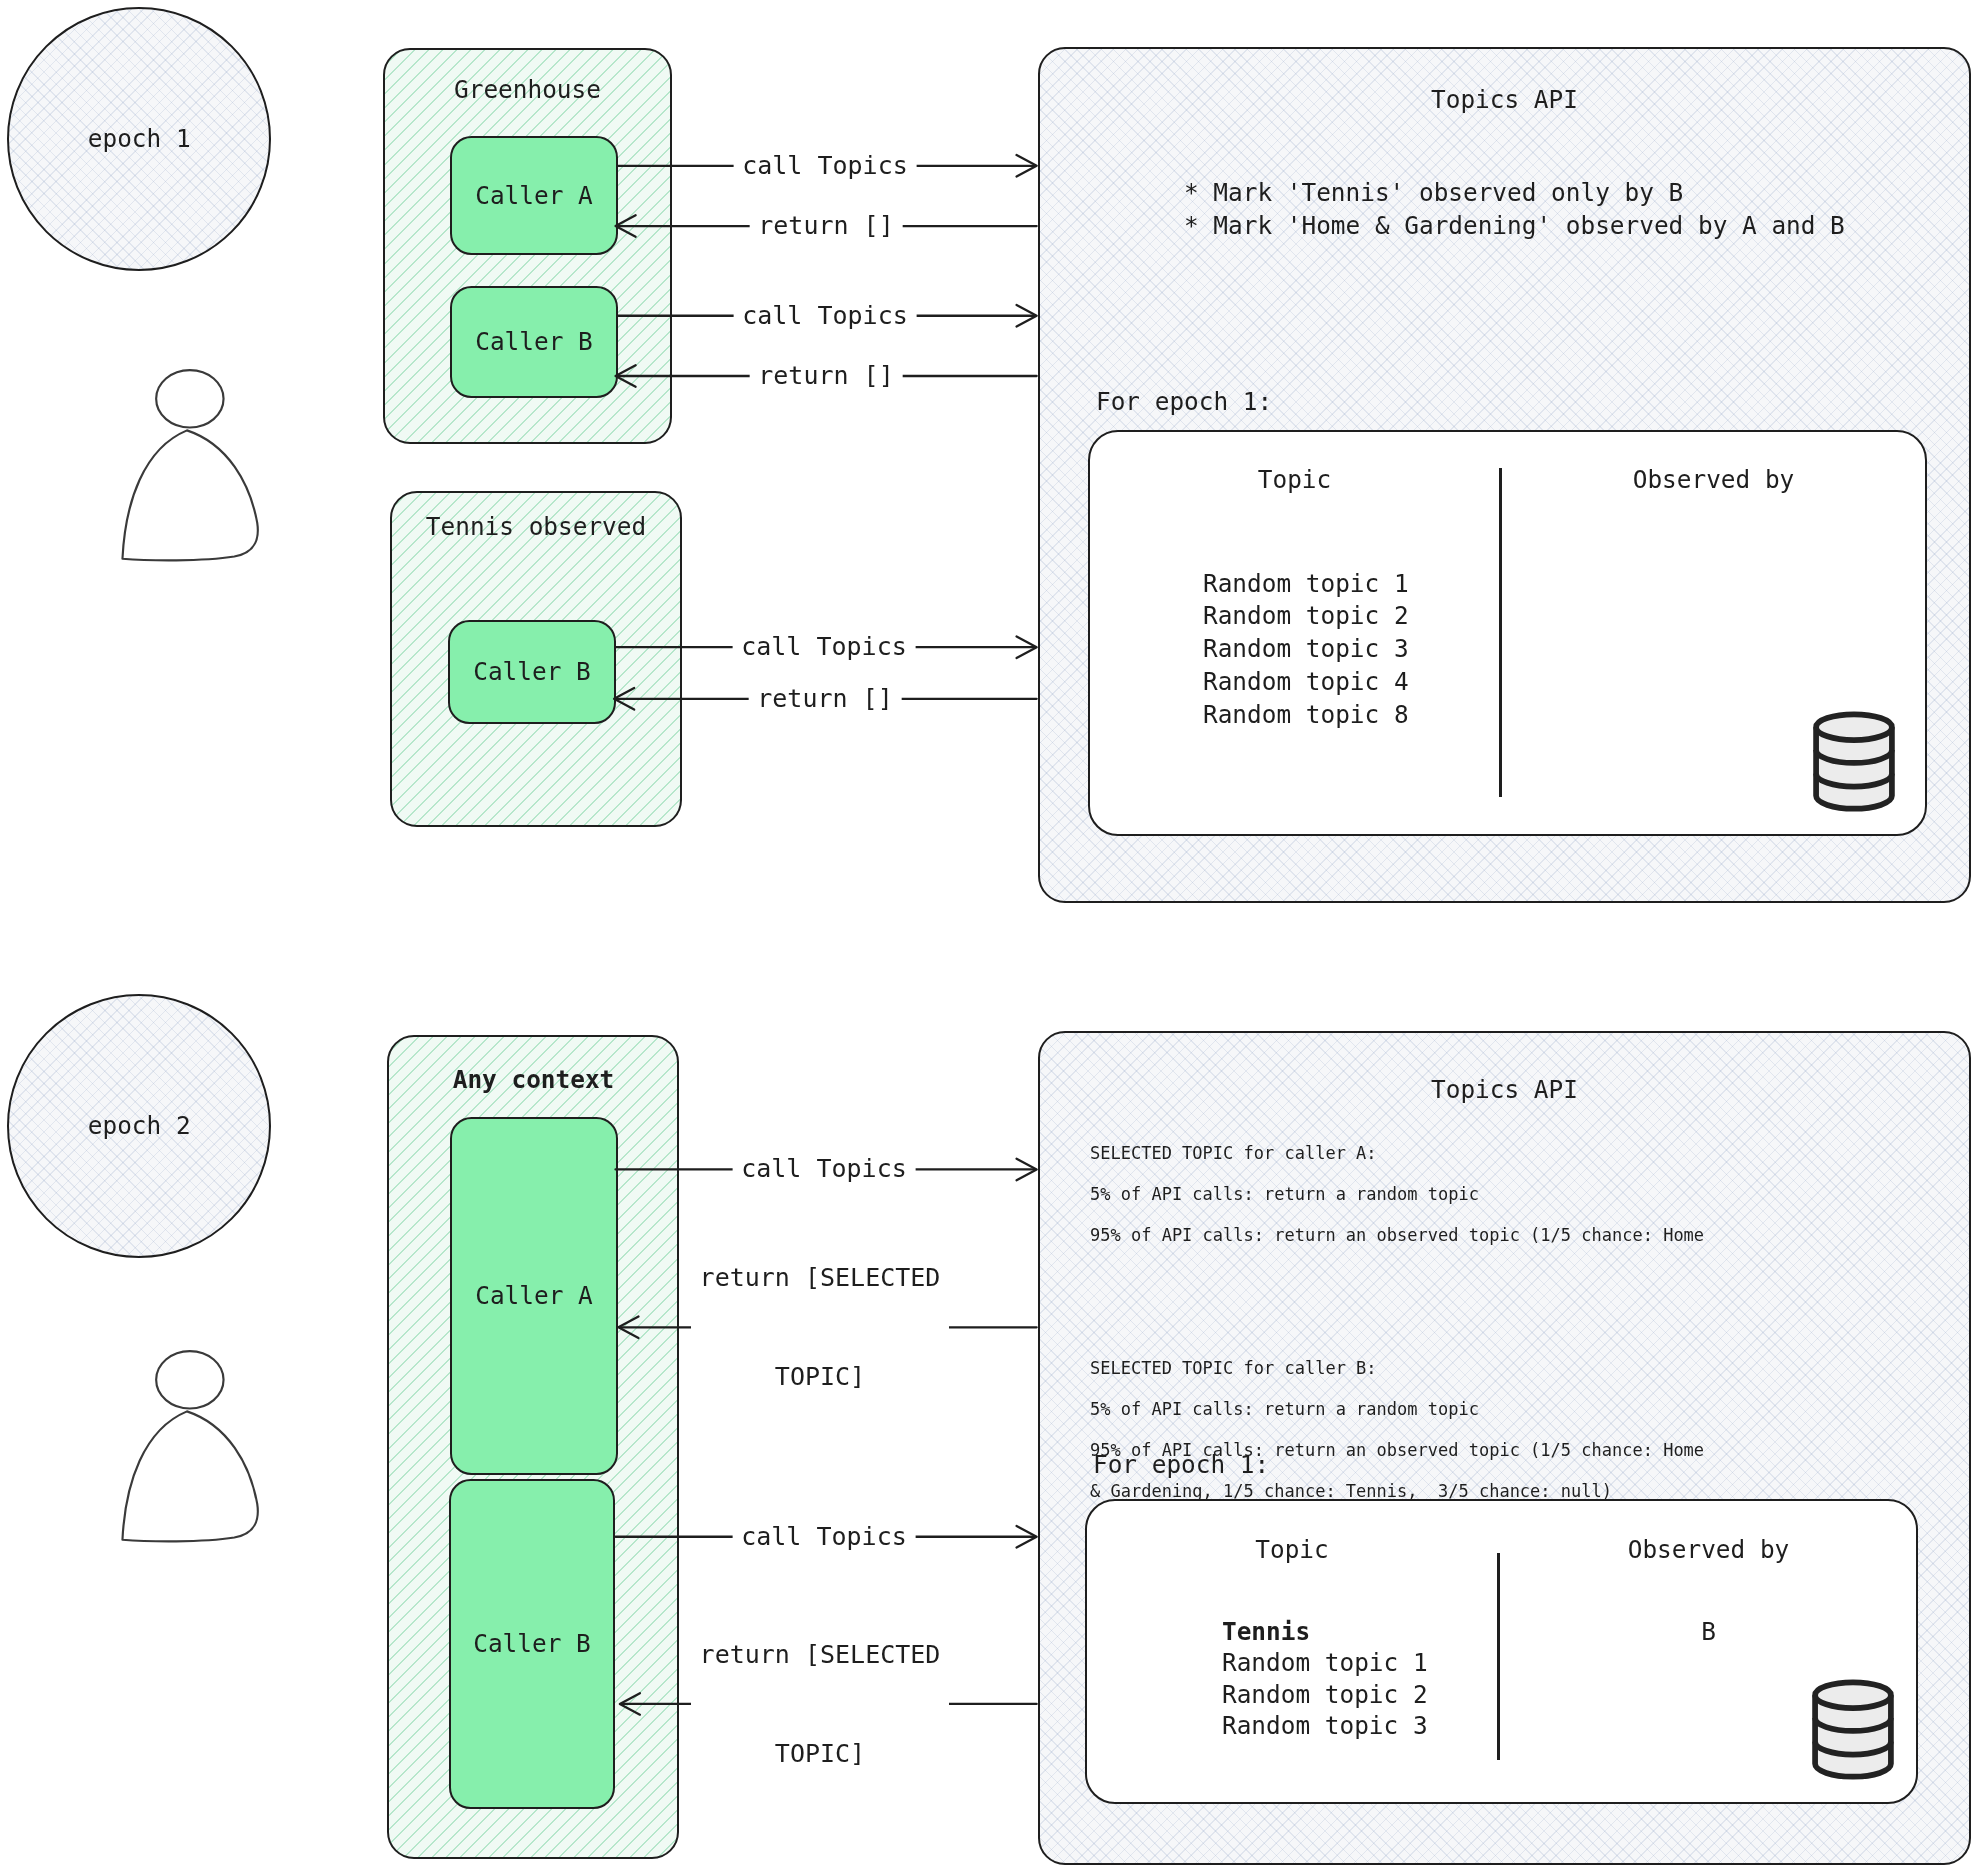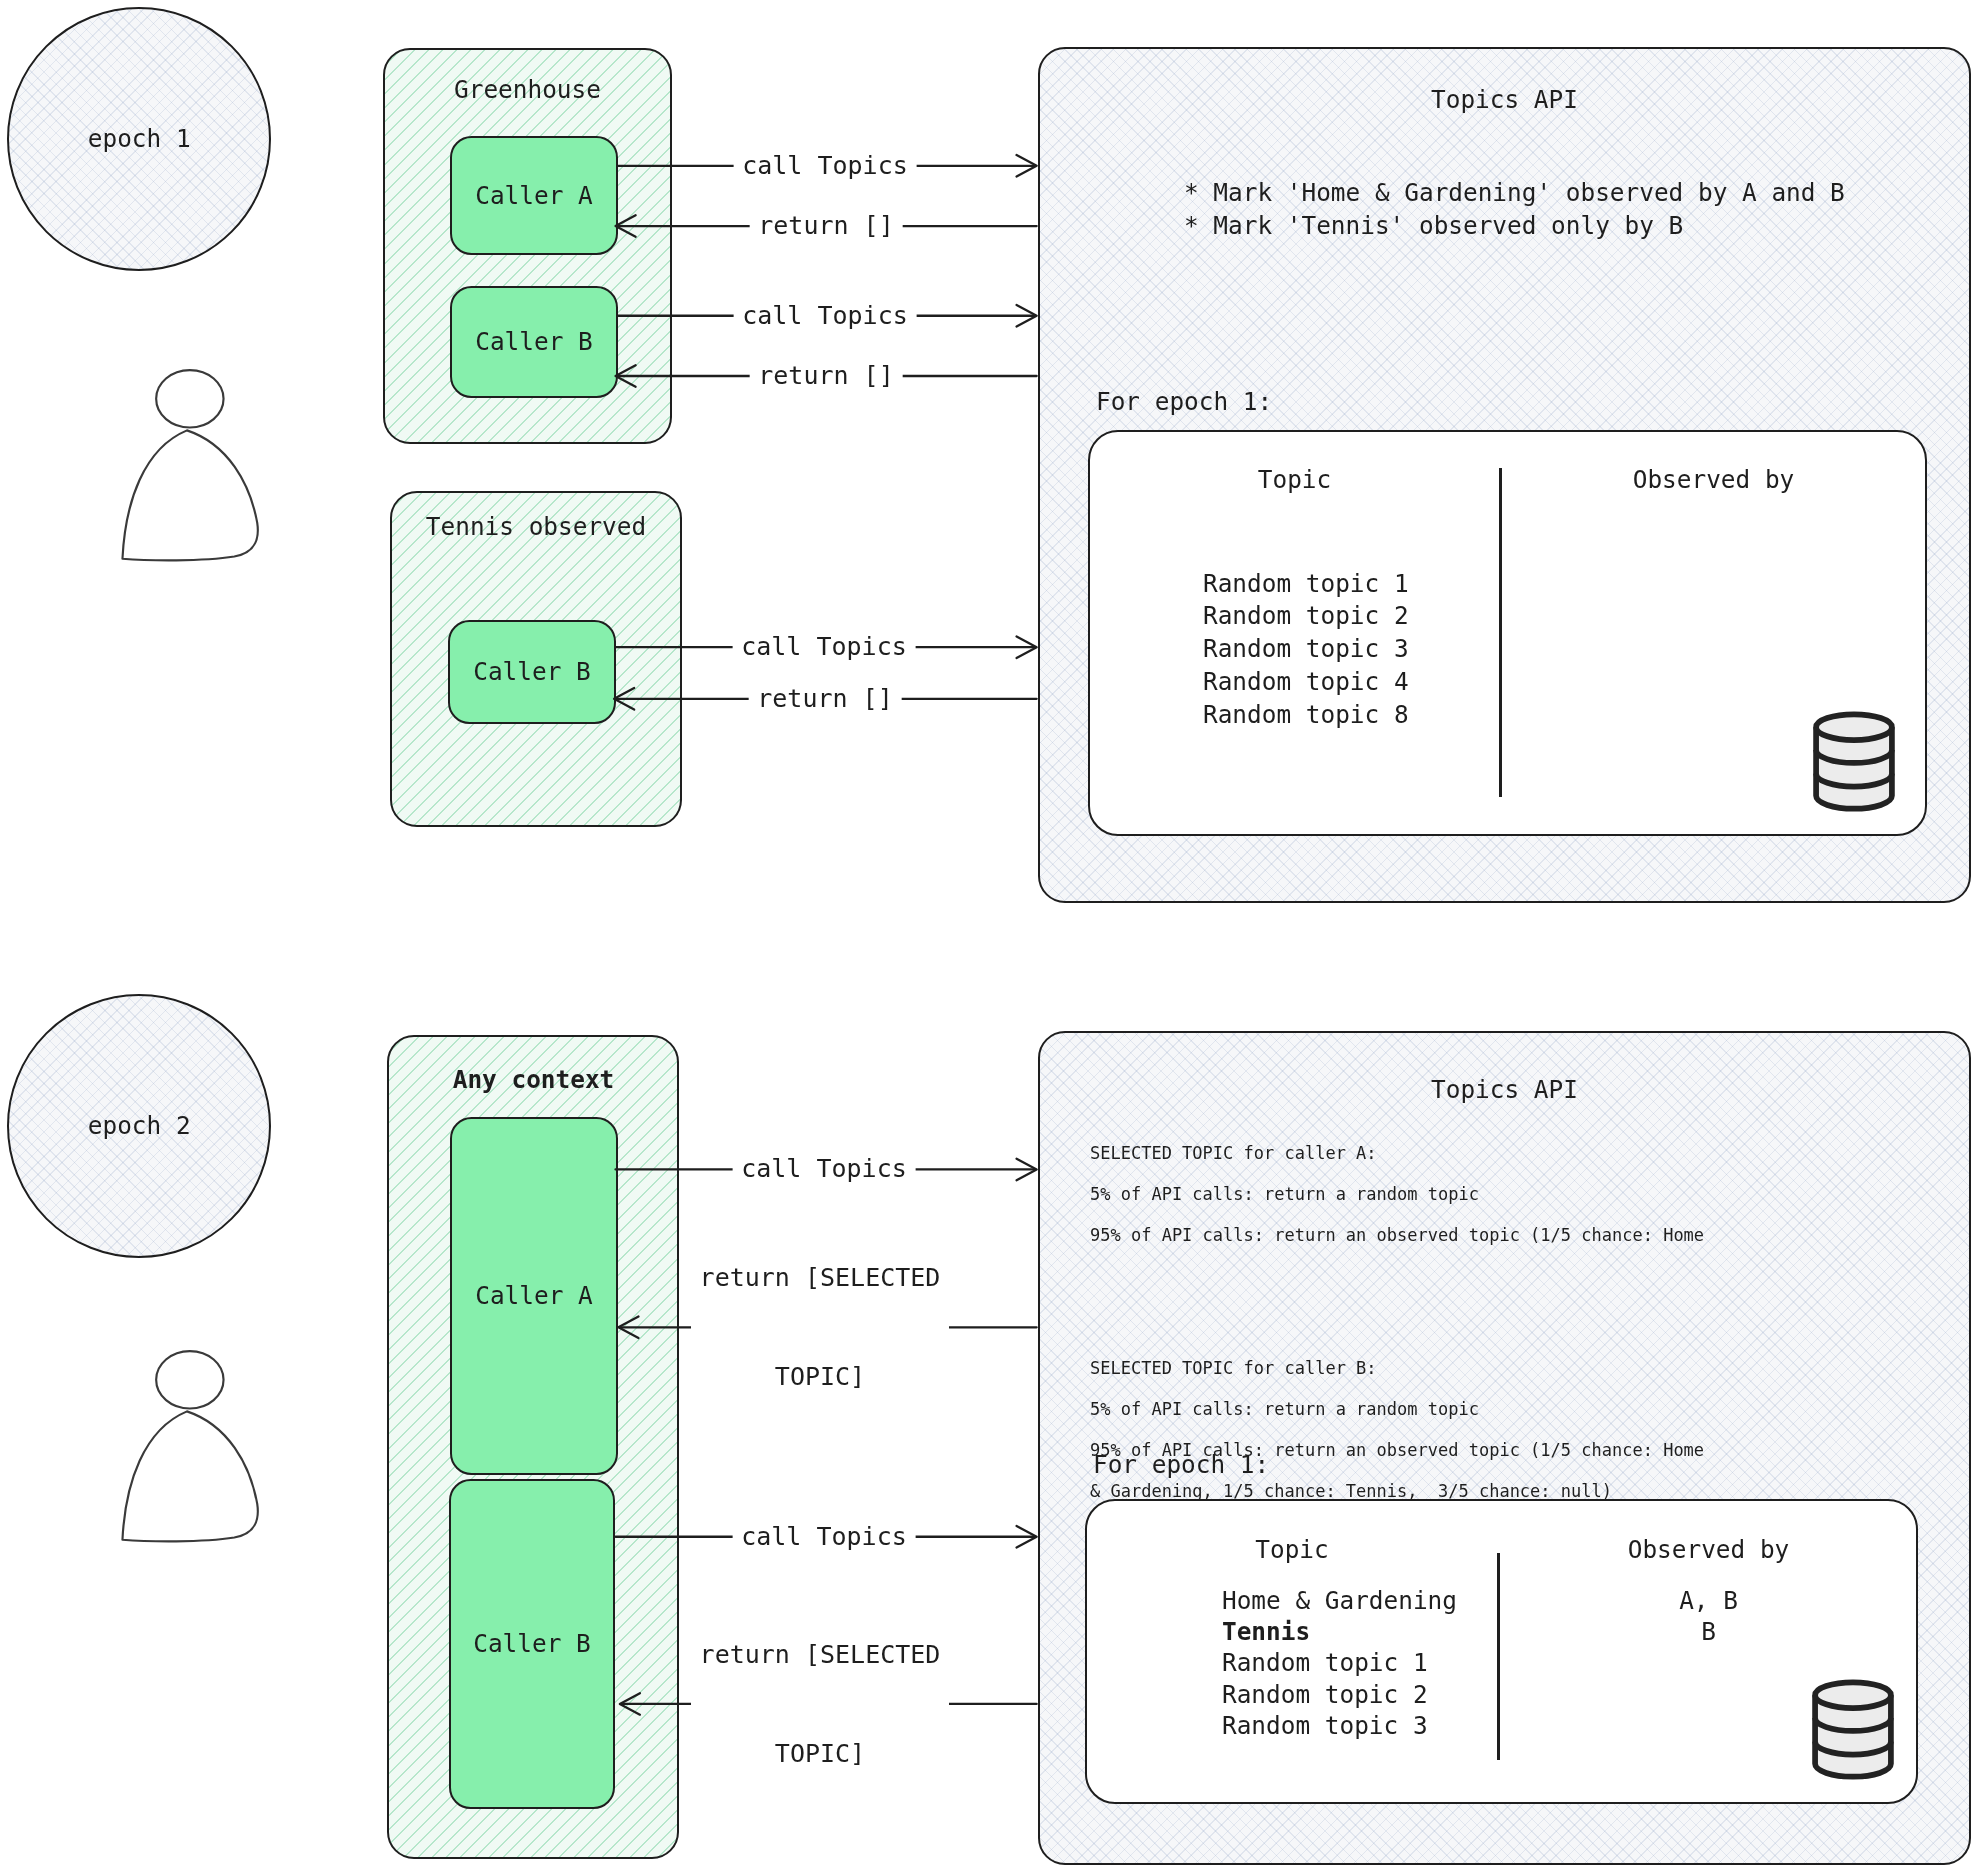--- a/index.html
+++ b/index.html
@@ -104,22 +104,22 @@
   <div class="title-center" style="left:390px; top:512px; width:292px;">Tennis observed</div>
 
   <div class="caller-box" style="left:448px; top:620px; width:164px; height:100px;">
     <span class="txt">Caller B</span>
   </div>
 
   <div class="abs hatch-gray panel" style="left:1038px; top:47px; width:929px; height:852px;"></div>
   <div class="title-center" style="left:1038px; top:85px; width:933px;">Topics API</div>
 
   <div class="notes" style="left:1184px; top:176px;">
+    <span class="line">* Mark 'Tennis' observed only by B</span>
     <span class="line">* Mark 'Home &amp; Gardening' observed by A and B</span>
-    <span class="line">* Mark 'Tennis' observed only by B</span>
   </div>
 
   <div class="label-left" style="left:1096px; top:386px;">For epoch 1:</div>
 
   <div class="table-box" style="left:1088px; top:430px; width:835px; height:402px;">
     <div class="thead" style="left:0; top:33px; width:409px;">Topic</div>
     <div class="thead" style="left:412px; top:33px; width:423px;">Observed by</div>
     <div class="col-divider" style="left:409px; top:36px; height:329px;"></div>
 
     <div class="trow" style="top:137px;">
@@ -187,24 +187,20 @@
     <span class="line">&amp; Gardening, 1/5 chance: Tennis,  3/5 chance: null)</span>
   </div>
 
   <div class="label-left" style="left:1093px; top:1449px;">For epoch 1:</div>
 
   <div class="table-box" style="left:1085px; top:1499px; width:829px; height:301px;">
     <div class="thead" style="left:0; top:34px; width:410px;">Topic</div>
     <div class="thead" style="left:413px; top:34px; width:417px;">Observed by</div>
     <div class="col-divider" style="left:410px; top:52px; height:207px;"></div>
 
-    <div class="trow" style="top:85px;">
-      <span class="tcell-topic" style="left:135px;">Home &amp; Gardening</span>
-      <span class="tcell-observed" style="left:413px; width:417px;">A, B</span>
-    </div>
     <div class="trow" style="top:116px;">
       <span class="tcell-topic" style="left:135px;font-weight:bold;">Tennis</span>
       <span class="tcell-observed" style="left:413px; width:417px;">B</span>
     </div>
     <div class="trow" style="top:147px;">
       <span class="tcell-topic" style="left:135px;">Random topic 1</span>
       <span class="tcell-observed" style="left:413px; width:417px;"></span>
     </div>
     <div class="trow" style="top:179px;">
       <span class="tcell-topic" style="left:135px;">Random topic 2</span>

